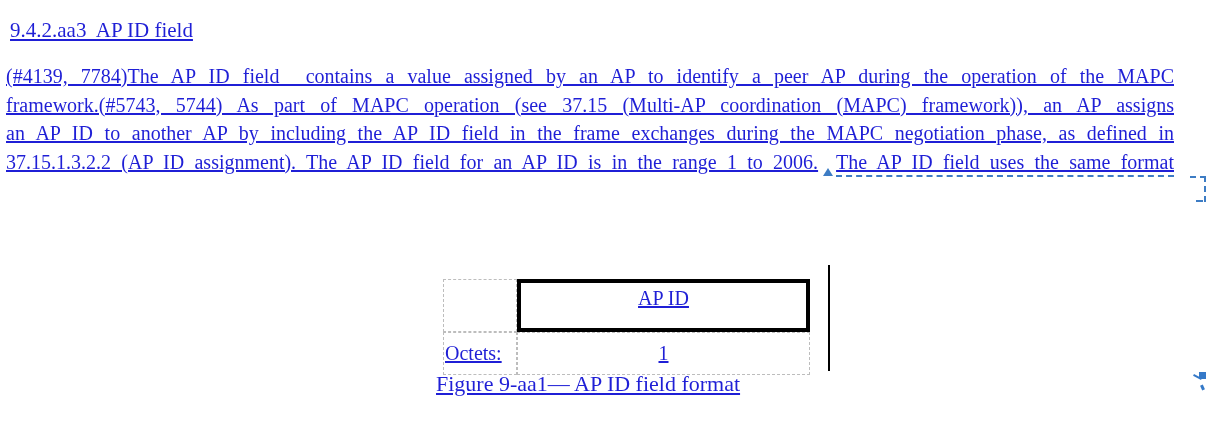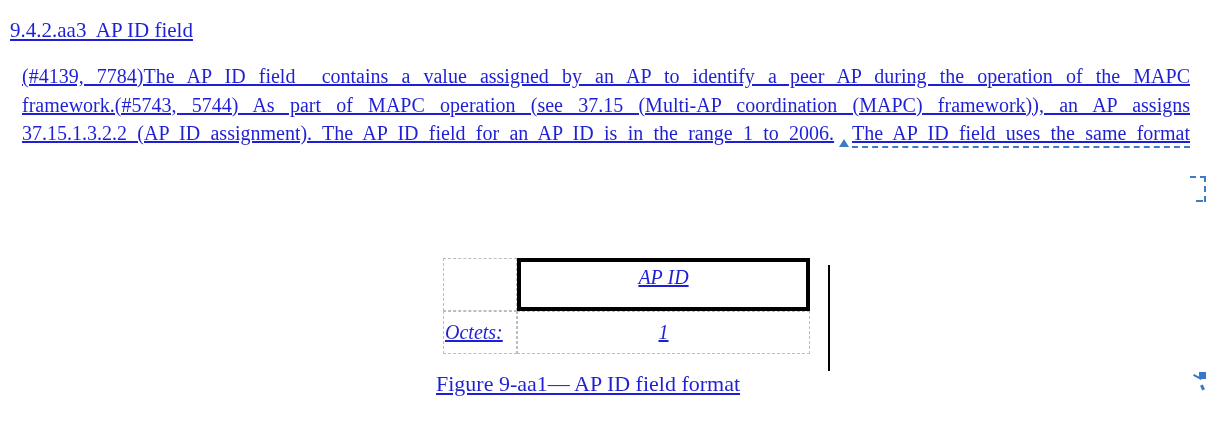--- a/index.html
+++ b/index.html
@@ -24,21 +24,21 @@
     margin: 0;
     font-size: 21px;
     font-weight: normal;
     text-decoration: underline;
     color: #1f1fd6;
     white-space: pre;
   }
   
   .para {
     position: absolute;
-    left: 22px;
+    left: 6px;
     top: 62px;
     width: 1168px;
     font-size: 20px;
     line-height: 28.5px;
     text-decoration: underline;
     color: #1f1fd6;
   }
   .pline { height: 28.5px; overflow: visible; }
   .pline.just {
     text-align: justify;
@@ -72,26 +72,25 @@
     position: absolute;
     left: 1196px;
     top: 200px;
     width: 7px;
     border-top: 2px dashed #3d7cc4;
   }
   
   .fig-table {
     position: absolute;
     left: 443px;
-    top: 258px;
+    top: 279px;
     display: grid;
     grid-template-columns: 74px 293px;
     grid-template-rows: 53px 43px;
     font-size: 20px;
-    font-style: italic;
   }
   .cell {
     box-sizing: border-box;
     color: #1f1fd6;
   }
   .cell-dashed {
     border: 1px dashed #bdbdbd;
   }
   .cell-apid {
     border: 4px solid #000000;
@@ -145,20 +144,21 @@
 </head>
 <body>
 
 <div class="page">
 
   <h1 class="heading">9.4.2.aa3&nbsp; AP ID field</h1>
 
   <div class="para">
     <div class="pline just">(#4139, 7784)The AP ID field&nbsp; contains a value assigned by an AP to identify a peer AP during the operation of the MAPC</div>
     <div class="pline just">framework.(#5743, 5744) As part of MAPC operation (see 37.15 (Multi-AP coordination (MAPC) framework)), an AP assigns</div>
+    <div class="pline just">an AP ID to another AP by including the AP ID field in the frame exchanges during the MAPC negotiation phase, as defined in</div>
     <div class="pline just">
       <span>37.15.1.3.2.2 (AP ID assignment). The AP ID field for an AP ID is in the range 1 to 2006.</span><span class="comment-caret"></span><span class="comment-range">The AP ID field uses the same format</span>
     </div>
   </div>
 
   <div class="comment-bracket"></div>
   <div class="comment-bracket-dash"></div>
 
   <div class="fig-table">
     <div class="cell cell-dashed"></div>

